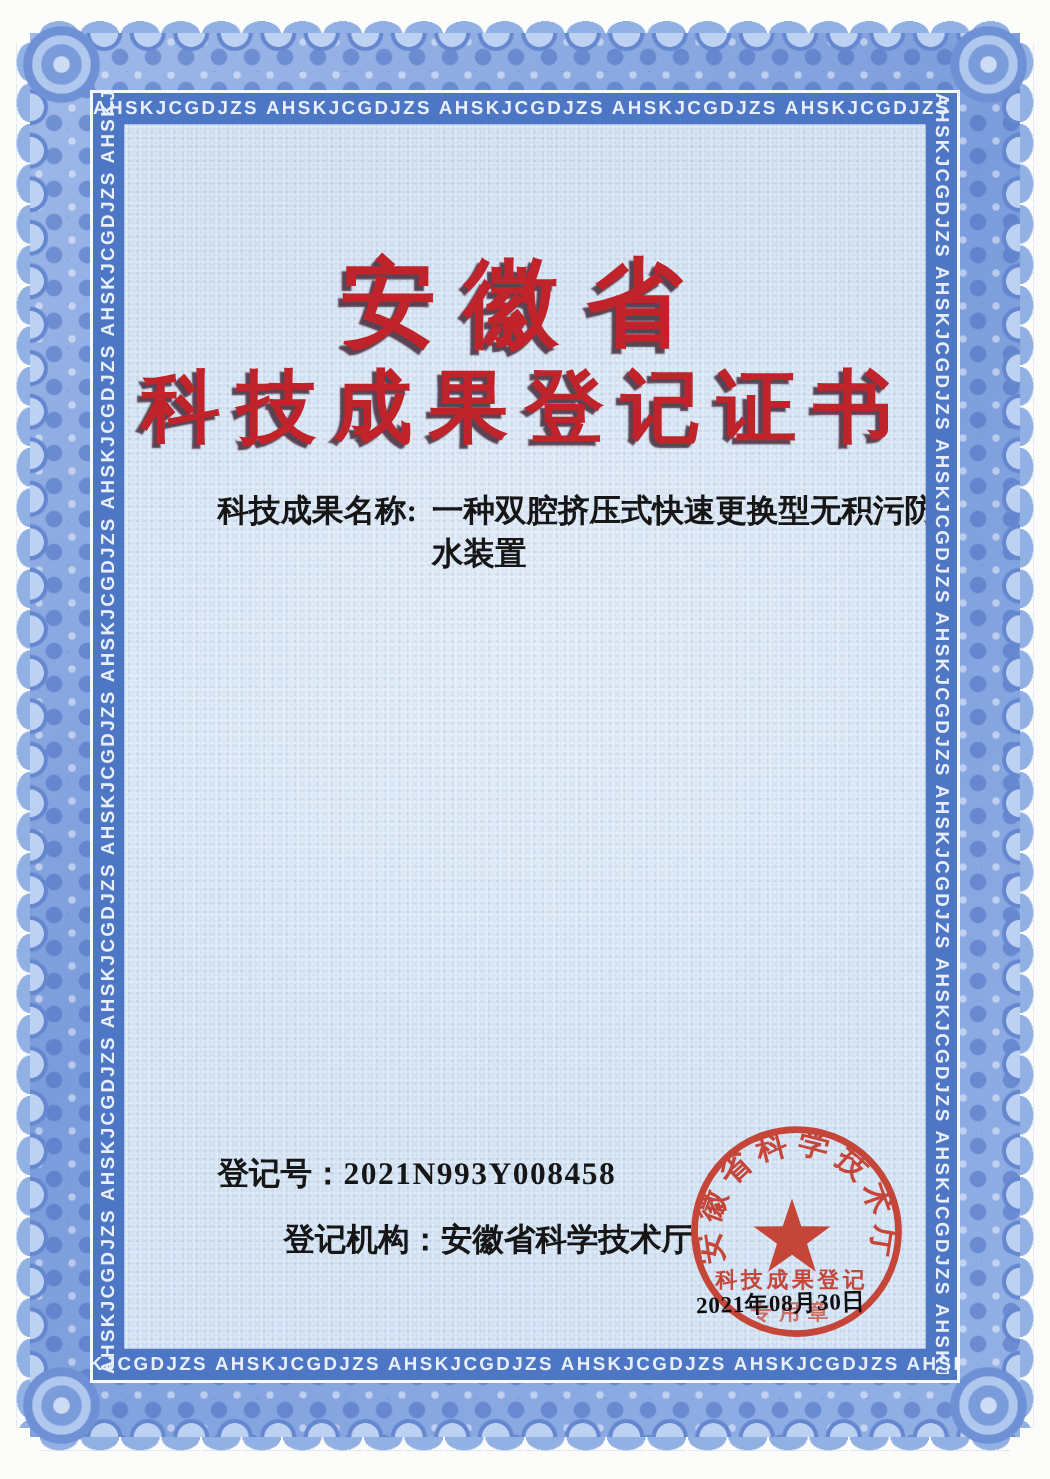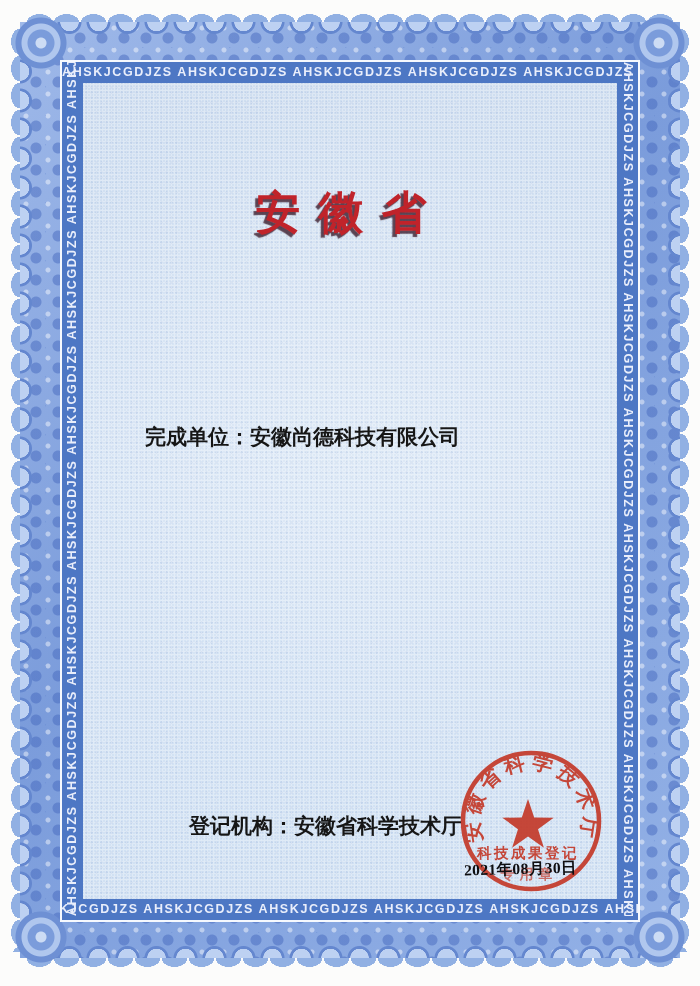--- a/index.html
+++ b/index.html
@@ -75,21 +75,21 @@
     background-image:
       radial-gradient(rgba(255,255,255,.38) 1px, rgba(255,255,255,0) 1.6px),
       radial-gradient(rgba(125,155,205,.22) 1px, rgba(125,155,205,0) 1.6px),
       radial-gradient(circle at 50% 42%, rgba(255,255,255,.22), rgba(255,255,255,0) 62%),
       linear-gradient(180deg,#c9daee 0%,#d1e1f3 48%,#cbddf1 100%);
     background-size:3px 3px,5px 5px,100% 100%,100% 100%;
     background-position:0 0,1px 2px,0 0,0 0;}
 
   .title{position:absolute;left:0;width:100%;text-align:center;color:#c0232a;font-weight:bold;
     text-shadow:-3px 3px 1px rgba(58,26,42,.8);white-space:nowrap;}
-  .t1{top:76px;font-size:45px;letter-spacing:18px;margin-top:24px;}
+  .t1{top:76px;font-size:64px;letter-spacing:18px;}
   .t2{top:153px;font-size:53px;letter-spacing:11px;}
 
   .field{position:absolute;left:62px;color:#161616;font-weight:bold;font-size:21px;
     line-height:29px;white-space:nowrap;}
   .f-name{top:243px;display:flex;white-space:normal;}
   .f-name .lbl{flex:0 0 auto;white-space:nowrap;}
   .f-name .val{width:346px;margin-left:10px;}
   .f-unit{top:340px;}
   .f-people{top:519px;}
   .f-regno{top:685px;}
@@ -124,27 +124,32 @@
 
   <div class="band">
     <div class="band-text band-top">AHSKJCGDJZS AHSKJCGDJZS AHSKJCGDJZS AHSKJCGDJZS AHSKJCGDJZS AHSKJCGDJZS AHSKJCGDJZS AHSKJCGDJZS </div>
     <div class="band-text band-bot">AHSKJCGDJZS AHSKJCGDJZS AHSKJCGDJZS AHSKJCGDJZS AHSKJCGDJZS AHSKJCGDJZS AHSKJCGDJZS AHSKJCGDJZS </div>
     <div class="band-text band-l">AHSKJCGDJZS AHSKJCGDJZS AHSKJCGDJZS AHSKJCGDJZS AHSKJCGDJZS AHSKJCGDJZS AHSKJCGDJZS AHSKJCGDJZS AHSKJCGDJZS AHSKJCGDJZS AHSKJCGDJZS </div>
     <div class="band-text band-r">AHSKJCGDJZS AHSKJCGDJZS AHSKJCGDJZS AHSKJCGDJZS AHSKJCGDJZS AHSKJCGDJZS AHSKJCGDJZS AHSKJCGDJZS AHSKJCGDJZS AHSKJCGDJZS AHSKJCGDJZS </div>
 
     <div class="inner">
 
       <div class="title t1">安徽省</div>
+      <div class="title t2">科技成果登记证书</div>
 
-
-      <div class="field f-unit">
-        <span>完成单位：</span><span>安徽尚德科技有限公司</span>
+      <div class="field f-name">
+        <span class="lbl">科技成果名称:</span>
+        <span class="val">一种双腔挤压式快速更换型无积污防水装置</span>
       </div>
 
 
+
+      <div class="field f-regno">
+        <span>登记号：</span><span class="latin">2021N993Y008458</span>
+      </div>
 
       <div class="field f-regorg">
         <span>登记机构：</span><span>安徽省科学技术厅</span>
       </div>
 
       <svg class="seal" viewBox="0 0 152 152">
         <circle cx="76" cy="73" r="68" fill="none" stroke="#c43b2b" stroke-width="4.5"></circle>
         <path id="sealArc" d="M 28.9,95 A 52,52 0 1 1 123.1,95" fill="none"></path>
         <text font-size="20.5" fill="#c43b2b" font-weight="bold" letter-spacing="5" font-family="Liberation Serif, DejaVu Serif, serif">
           <textPath href="#sealArc" startOffset="50%" text-anchor="middle">安徽省科学技术厅</textPath>

